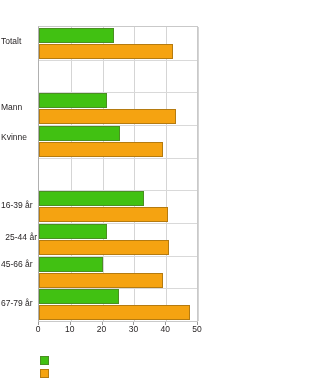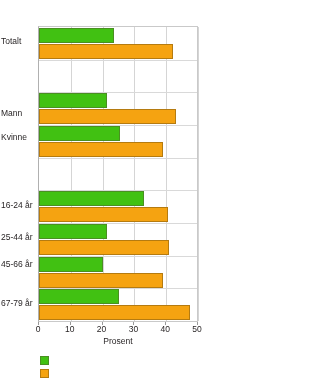--- a/index.html
+++ b/index.html
@@ -165,24 +165,24 @@
 </style>
 </head>
 <body>
 
 <div class="chart-root">
 
   <div class="plot-wrap">
 
     <div class="cat-labels">
         <div class="cat-label" style="top: 13.3333px;">Totalt</div>
-        <div class="cat-label" style="top: 85px;">Mann</div>
+        <div class="cat-label" style="top: 79px;">Mann</div>
         <div class="cat-label" style="top: 109px;">Kvinne</div>
-        <div class="cat-label" style="top: 176.667px;">16-24 år</div>
-        <div class="cat-label" style="top: 209.333px;">25-44 år</div>
+        <div class="cat-label" style="top: 176.667px;">16-39 år</div>
+        <div class="cat-label" style="top: 209.333px; text-align: right;">25-44 år</div>
         <div class="cat-label" style="top: 236px;">45-66 år</div>
         <div class="cat-label" style="top: 274.667px;">67-79 år</div>
       </div>
 
     <div class="plot-area">
       <div id="gridlines">
           <div class="gridline" style="left: 31.8px;"></div>
           <div class="gridline" style="left: 63.6px;"></div>
           <div class="gridline" style="left: 95.4px;"></div>
           <div class="gridline" style="left: 127.2px;"></div>
@@ -225,21 +225,20 @@
         <div class="xtick-label" style="left: 63.6px;">20</div>
         <div class="xtick-mark" style="left: 95.4px;"></div>
         <div class="xtick-label" style="left: 95.4px;">30</div>
         <div class="xtick-mark" style="left: 127.2px;"></div>
         <div class="xtick-label" style="left: 127.2px;">40</div>
         <div class="xtick-mark" style="left: 159px;"></div>
         <div class="xtick-label" style="left: 159px;">50</div>
       </div>
   </div>
 
-  <div class="xlabel">Prosent</div>
 
   <div class="legend">
     <div class="legend-item">
       <span class="legend-swatch green"></span>
     </div>
     <div class="legend-item">
       <span class="legend-swatch orange"></span>
     </div>
   </div>
 

